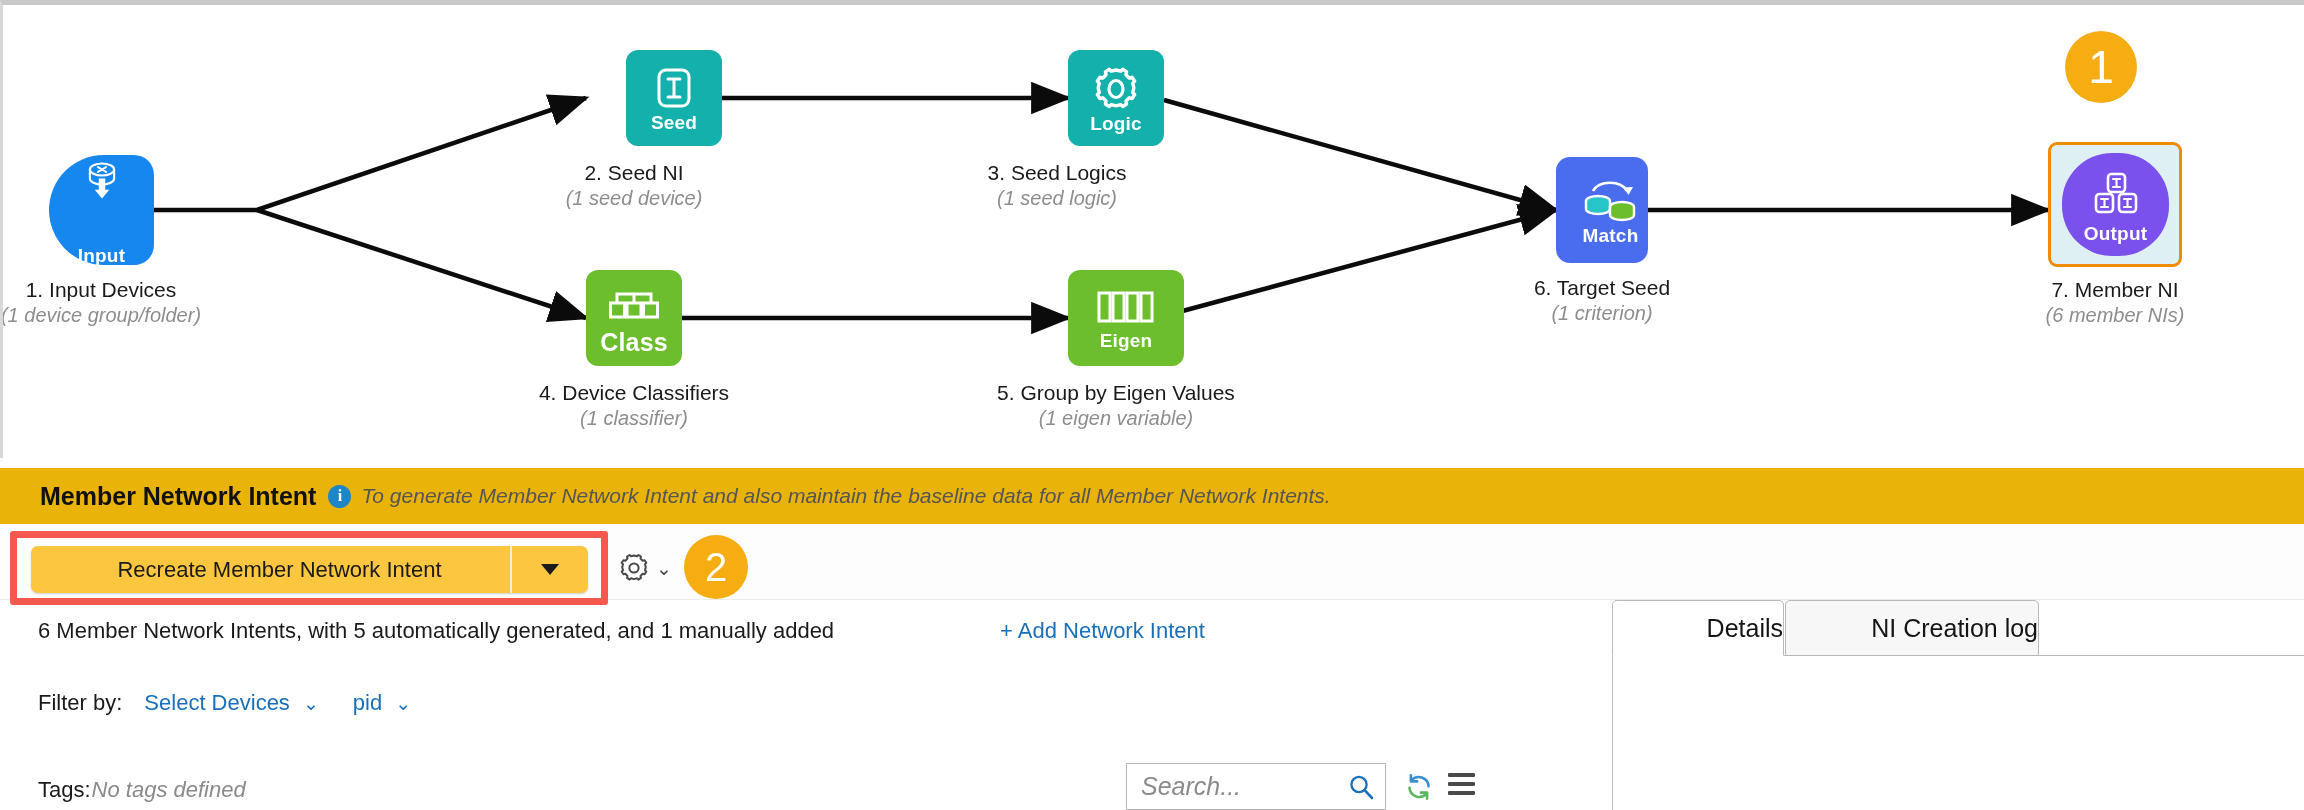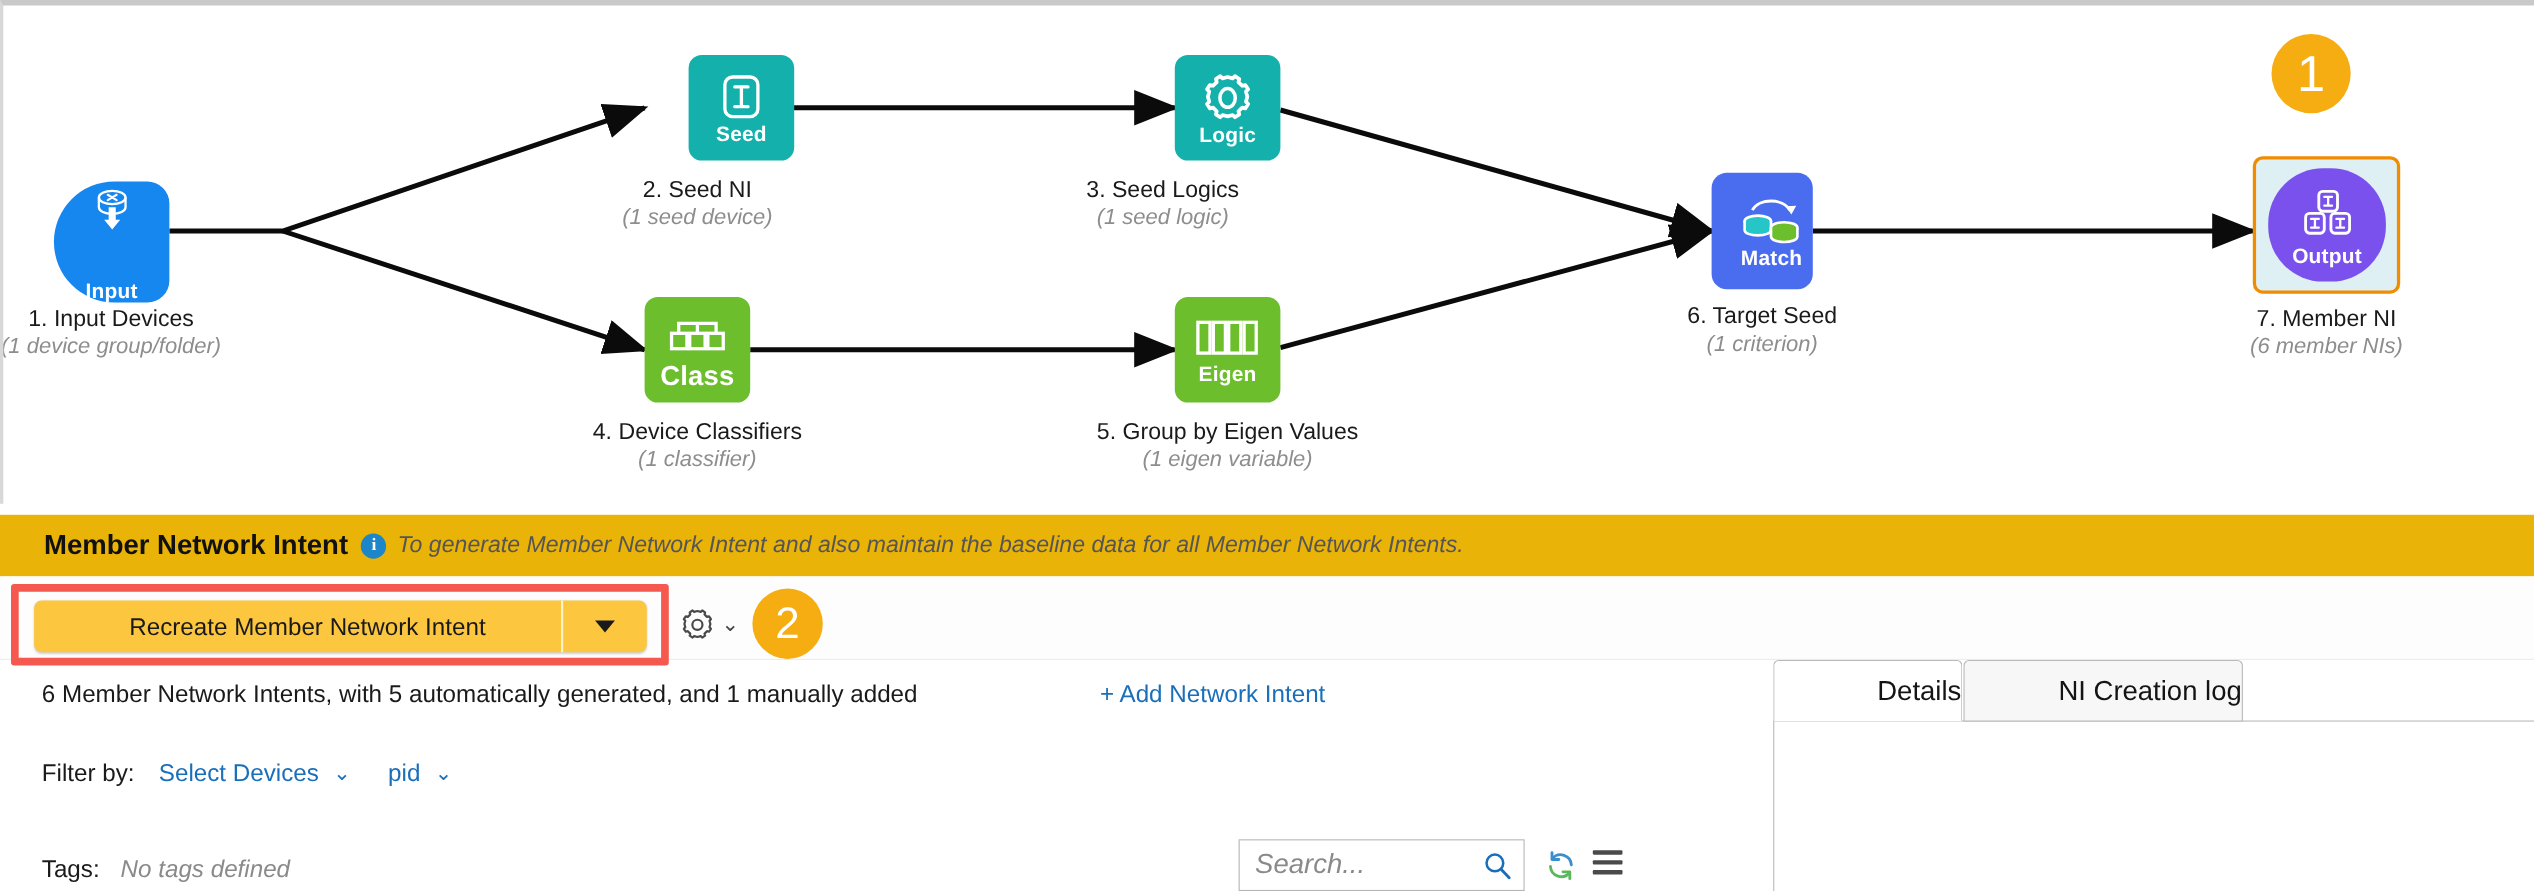--- a/index.html
+++ b/index.html
@@ -147,21 +147,21 @@
     font-size: 22px; color: #1a6fba; cursor: pointer;
     display: inline-flex; align-items: center; gap: 13px; margin-right: 34px;
   }
   .filter-ctl .chv { font-size: 19px; color: #1a6fba; }
 
   
   .tags-row {
     position: absolute; left: 38px; top: 777px;
     font-size: 22px; color: #1a1a1a; white-space: nowrap;
   }
-  .tags-row .val { color: #8a8a8a; font-style: italic; margin-left: 19px; }
+  .tags-row .val { color: #8a8a8a; font-style: italic; margin-left: 1px; }
 
   
   .search-box {
     position: absolute; left: 1126px; top: 763px;
     width: 260px; height: 47px;
     border: 1px solid #b6b6b6; background: #fff;
     display: flex; align-items: center; padding: 0 10px 0 14px;
   }
   .search-box .ph { flex: 1; font-size: 25px; color: #8a8a8a; font-style: italic; }
   .icon-btn { position: absolute; cursor: pointer; }
@@ -216,21 +216,21 @@
       <path d="M679,313 L1065,313" fill="none" stroke="#0b0b0b" stroke-width="4.5" marker-end="url(#arrow)"></path>
 
       <path d="M1161,95 L1553,205" fill="none" stroke="#0b0b0b" stroke-width="4.5" marker-end="url(#arrow)"></path>
 
       <path d="M1161,311 L1553,205" fill="none" stroke="#0b0b0b" stroke-width="4.5" marker-end="url(#arrow)"></path>
 
       <path d="M1645,205 L2045,205" fill="none" stroke="#0b0b0b" stroke-width="4.5" marker-end="url(#arrow)"></path>
     </svg>
 
     <div class="node">
-      <div class="node-box c-blue" style="left:46px; top:160px; width:105px; height:110px; border-radius:55px 20px 20px 55px;gap:44px;">
+      <div class="node-box c-blue" style="left:46px; top:150px; width:105px; height:110px; border-radius:55px 20px 20px 55px;gap:44px;">
         <svg width="46" height="52" viewBox="0 0 46 52" style="margin-top:4px;">
           <ellipse cx="23" cy="13" rx="15" ry="7.5" fill="none" stroke="#fff" stroke-width="2.6"></ellipse>
           <path d="M8,13 L8,24 C8,28.2 14.7,31.5 23,31.5 C31.3,31.5 38,28.2 38,24 L38,13" fill="none" stroke="#fff" stroke-width="2.6"></path>
           <path d="M18,10 L28,16 M28,10 L18,16" stroke="#fff" stroke-width="2.4" stroke-linecap="round"></path>
           <path d="M19,24 L19,38 L14,38 L23,49 L32,38 L27,38 L27,24 Z" fill="#fff"></path>
         </svg>
         <div class="node-label-txt" style="font-size:19px; margin-top:1px;">Input</div>
       </div>
       <div class="caption" style="left:98px; top:272px;">
         <div class="t1">1. Input Devices</div>
@@ -278,21 +278,21 @@
         </svg>
         <div class="node-label-txt" style="font-size:25px; margin-top:4px;">Class</div>
       </div>
       <div class="caption" style="left:631px; top:375px;">
         <div class="t1">4. Device Classifiers</div>
         <div class="t2">(1 classifier)</div>
       </div>
     </div>
 
     <div class="node">
-      <div class="node-box c-green" style="left:1065px; top:265px; width:96px; height:96px; border-radius:12px;">
+      <div class="node-box c-green" style="left:1065px; top:265px; width:116px; height:96px; border-radius:12px;">
         <svg width="58" height="34" viewBox="0 0 58 34" style="margin-top:5px;">
           <rect x="2" y="2" width="11" height="28" fill="none" stroke="#fff" stroke-width="3"></rect>
           <rect x="16" y="2" width="11" height="28" fill="none" stroke="#fff" stroke-width="3"></rect>
           <rect x="30" y="2" width="11" height="28" fill="none" stroke="#fff" stroke-width="3"></rect>
           <rect x="44" y="2" width="11" height="28" fill="none" stroke="#fff" stroke-width="3"></rect>
         </svg>
         <div class="node-label-txt" style="font-size:19px; margin-top:6px;">Eigen</div>
       </div>
       <div class="caption" style="left:1113px; top:375px;">
         <div class="t1">5. Group by Eigen Values</div>

